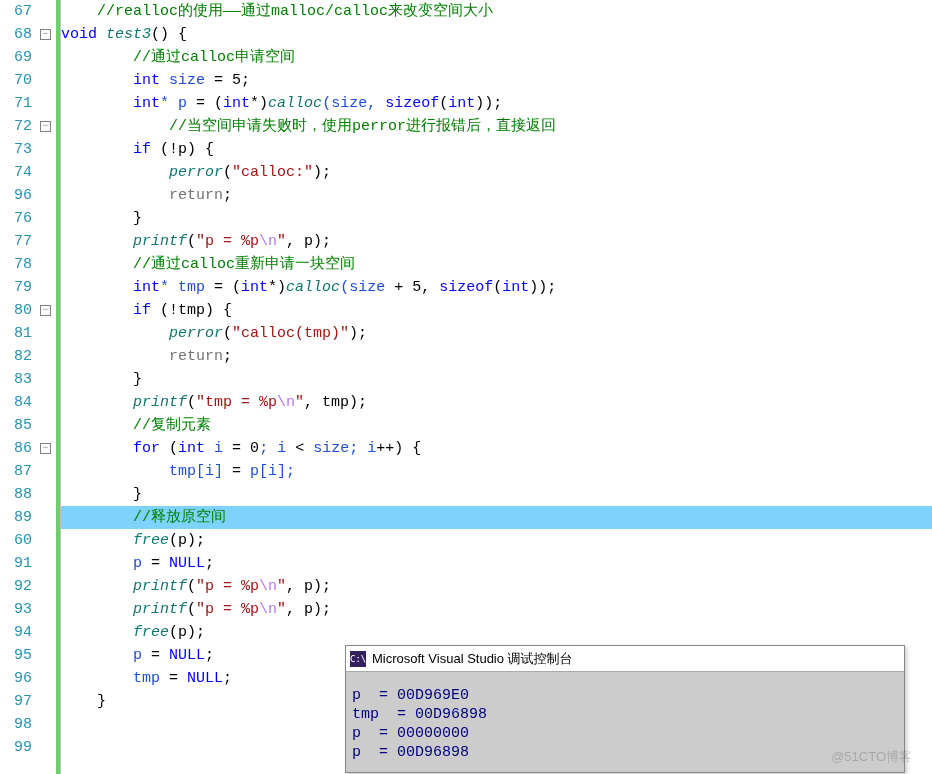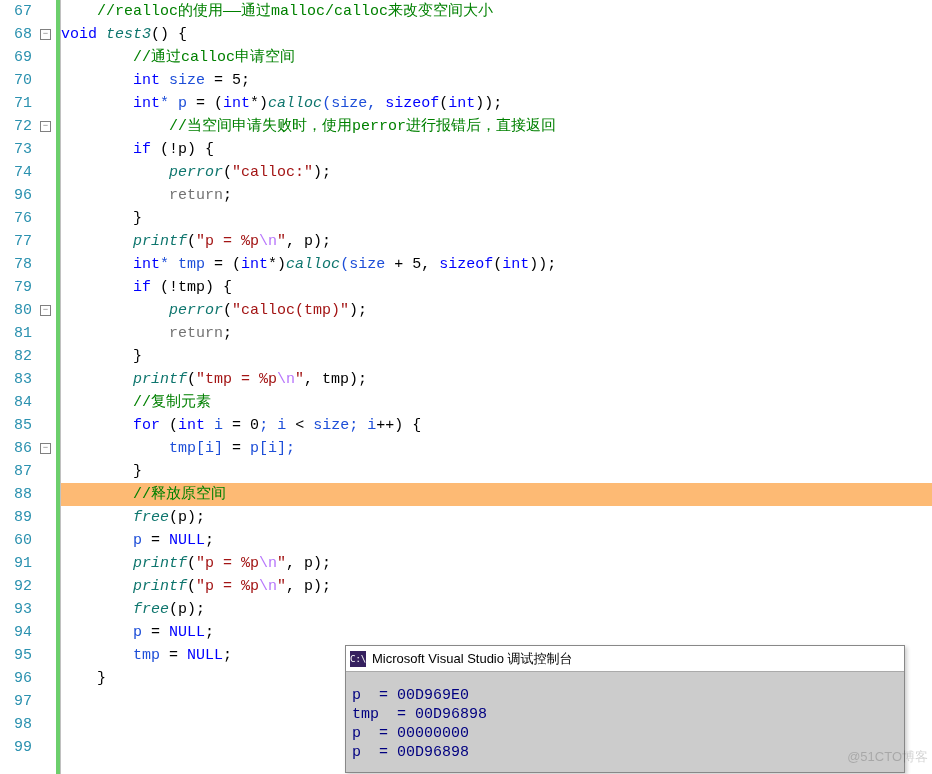--- a/index.html
+++ b/index.html
@@ -5,36 +5,36 @@
   * { margin:0; padding:0; box-sizing:border-box; }
   body { font-family:Consolas,"Courier New",monospace; font-size:15px; background:#fff; width:932px; height:774px; overflow:hidden; position:relative; }
   .editor { display:flex; height:100%; }
   .gutter { width:38px; background:#fff; text-align:right; padding-right:6px; color:#2b91af; font-size:15px; user-select:none; }
   .gutter .ln { height:23px; line-height:23px; }
   .fold-col { width:18px; background:#fff; position:relative; }
   .fold-col .fold { position:absolute; left:2px; width:11px; height:11px; border:1px solid #808080; background:#fff; font-size:9px; line-height:9px; text-align:center; color:#808080; cursor:pointer; }
   .greenbar { width:5px; background:#6ccf6c; border-right:1px solid #c0c0c0; }
   .code { flex:1; background:#fff; position:relative; }
   .code .line { height:23px; line-height:23px; white-space:pre; }
-  .code .line.hl { background:#fdba74; }
+  .code .line.hl { background:#7dd3fc; }
   .c-kw   { color:#0000ff; }
   .c-type { color:#0000ff;font-family:Liberation Mono, monospace; }
   .c-cmt  { color:#008000; }
   .c-str  { color:#a31515; }
   .c-esc  { color:#b776fb; }
   .c-num  { color:#000000; }
   .c-fn   { color:#0f766e;font-style:italic; }
   .c-op   { color:#000000; }
   .c-id   { color:#1d4ed8;font-family:Liberation Mono, monospace; }
   .c-purple { color:#737373; }
   .console-win { position:absolute; left:345px; top:645px; width:560px; height:128px; border:1px solid #888; background:#cccccc; box-shadow:2px 2px 4px rgba(0,0,0,0.2); }
   .console-title { height:26px; background:#fff; border-bottom:1px solid #aaa; display:flex; align-items:center; font-family:"Microsoft YaHei","Segoe UI",sans-serif; font-size:13px; color:#000; padding-left:4px; }
   .console-title .ico { width:16px; height:16px; background:#35205f; color:#fff; font-size:9px; line-height:16px; text-align:center; margin-right:6px; font-family:Consolas,monospace; }
   .console-body { padding:14px 6px; font-family:"Courier New",monospace; font-size:15px; color:#000080; line-height:19px; white-space:pre; }
-  .watermark { position:absolute; right:4px; bottom:8px; color:rgba(0,0,0,0.18); font-family:"Microsoft YaHei",sans-serif; font-size:13px; }
+  .watermark { position:absolute; right:20px; bottom:8px; color:rgba(0,0,0,0.18); font-family:"Microsoft YaHei",sans-serif; font-size:13px; }
 </style>
 </head>
 <body>
 
 <div class="editor">
   <div class="gutter" id="gutter">
       <div class="ln">67</div>
       <div class="ln">68</div>
       <div class="ln">69</div>
       <div class="ln">70</div>
@@ -80,20 +80,21 @@
       <div class="line"><span class="c-kw">void</span><span class="c-op"> </span><span class="c-fn">test3</span><span class="c-op">()</span><span class="c-op"> {</span></div>
       <div class="line"><span class="c-op">        </span><span class="c-cmt">//通过calloc申请空间</span></div>
       <div class="line"><span class="c-op">        </span><span class="c-type">int</span><span class="c-id"> size </span><span class="c-op">=</span><span class="c-op"> </span><span class="c-num">5</span><span class="c-op">;</span></div>
       <div class="line"><span class="c-op">        </span><span class="c-type">int</span><span class="c-id">* p </span><span class="c-op">=</span><span class="c-op"> (</span><span class="c-type">int</span><span class="c-op">*)</span><span class="c-fn">calloc</span><span class="c-id">(size, </span><span class="c-kw">sizeof</span><span class="c-op">(</span><span class="c-type">int</span><span class="c-op">))</span><span class="c-op">;</span></div>
       <div class="line"><span class="c-op">            </span><span class="c-cmt">//当空间申请失败时，使用perror进行报错后，直接返回</span></div>
       <div class="line"><span class="c-op">        </span><span class="c-kw">if</span><span class="c-op"> (!p) {</span></div>
       <div class="line"><span class="c-op">            </span><span class="c-fn">perror</span><span class="c-op">(</span><span class="c-str">"calloc:"</span><span class="c-op">)</span><span class="c-op">;</span></div>
       <div class="line"><span class="c-op">            </span><span class="c-purple">return</span><span class="c-op">;</span></div>
       <div class="line"><span class="c-op">        }</span></div>
       <div class="line"><span class="c-op">        </span><span class="c-fn">printf</span><span class="c-op">(</span><span class="c-str">"p = %p</span><span class="c-esc">\n</span><span class="c-str">"</span><span class="c-op">, p);</span></div>
+      <div class="line"><span class="c-op">        </span><span class="c-cmt">//通过calloc重新申请一块空间</span></div>
       <div class="line"><span class="c-op">        </span><span class="c-type">int</span><span class="c-id">* tmp </span><span class="c-op">=</span><span class="c-op"> (</span><span class="c-type">int</span><span class="c-op">*)</span><span class="c-fn">calloc</span><span class="c-id">(size </span><span class="c-op">+</span><span class="c-op"> </span><span class="c-num">5</span><span class="c-op">, </span><span class="c-kw">sizeof</span><span class="c-op">(</span><span class="c-type">int</span><span class="c-op">));</span></div>
       <div class="line"><span class="c-op">        </span><span class="c-kw">if</span><span class="c-op"> (!tmp) {</span></div>
       <div class="line"><span class="c-op">            </span><span class="c-fn">perror</span><span class="c-op">(</span><span class="c-str">"calloc(tmp)"</span><span class="c-op">);</span></div>
       <div class="line"><span class="c-op">            </span><span class="c-purple">return</span><span class="c-op">;</span></div>
       <div class="line"><span class="c-op">        }</span></div>
       <div class="line"><span class="c-op">        </span><span class="c-fn">printf</span><span class="c-op">(</span><span class="c-str">"tmp = %p</span><span class="c-esc">\n</span><span class="c-str">"</span><span class="c-op">, tmp);</span></div>
       <div class="line"><span class="c-op">        </span><span class="c-cmt">//复制元素</span></div>
       <div class="line"><span class="c-op">        </span><span class="c-kw">for</span><span class="c-op"> (</span><span class="c-type">int</span><span class="c-id"> i </span><span class="c-op">=</span><span class="c-op"> </span><span class="c-num">0</span><span class="c-id">; i </span><span class="c-op">&lt;</span><span class="c-id"> size; i</span><span class="c-op">++</span><span class="c-op">) {</span></div>
       <div class="line"><span class="c-id">            tmp[i] </span><span class="c-op">=</span><span class="c-id"> p[i];</span></div>
       <div class="line"><span class="c-op">        }</span></div>

